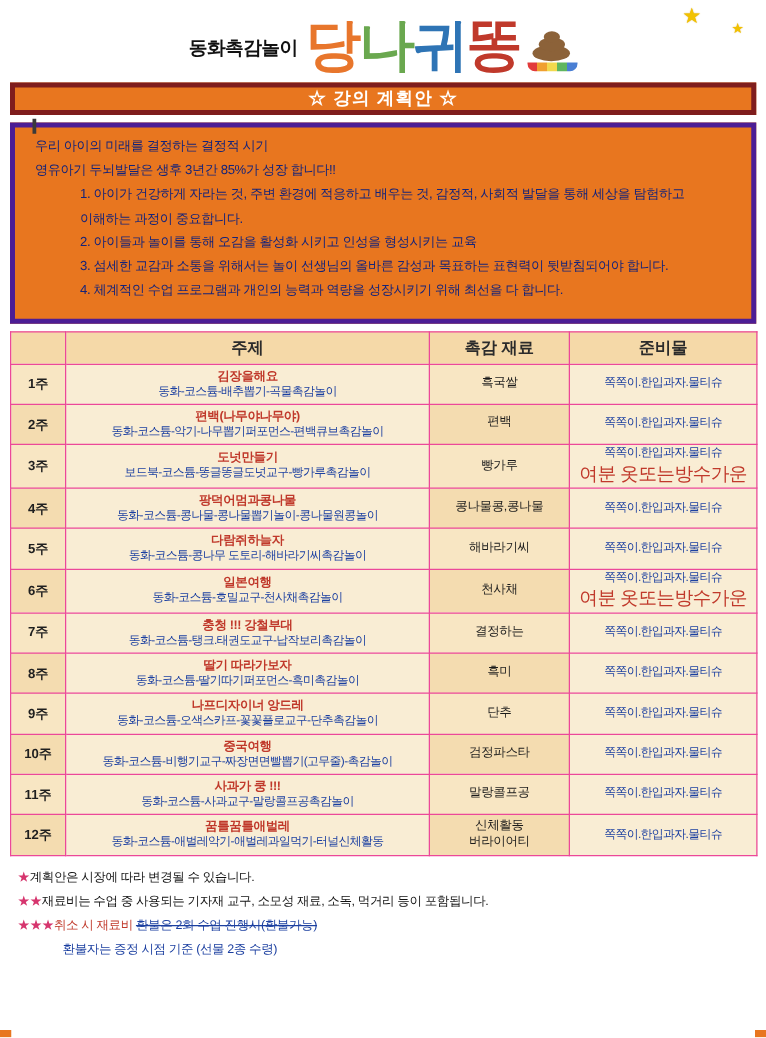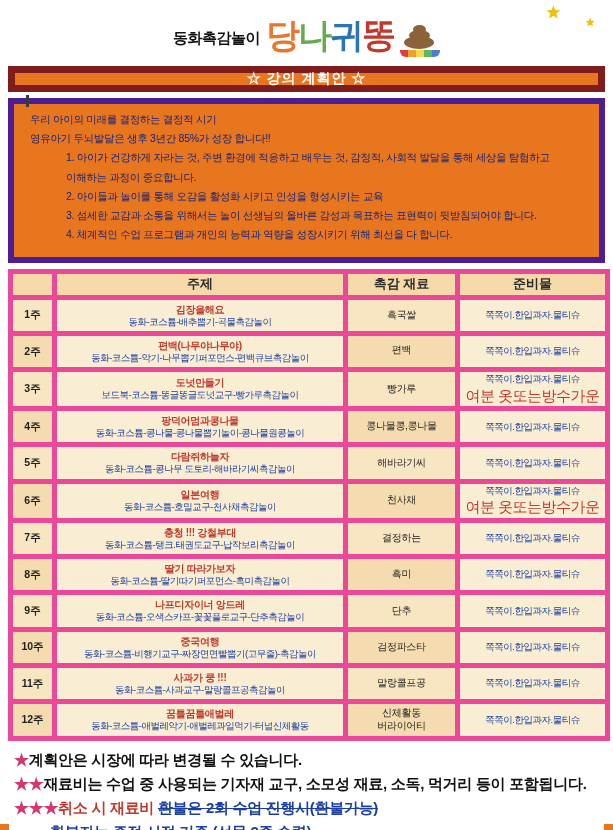--- a/index.html
+++ b/index.html
@@ -26,21 +26,21 @@
     gap: 6px;
   }
   .masthead-sub {
     font-size: 15px;
     font-weight: bold;
     color: #111111;
     letter-spacing: -0.5px;
     margin-top: 10px;
   }
   .masthead-main {
-    font-size: 34px;
+    font-size: 45px;
     font-weight: bold;
     letter-spacing: -2px;
     line-height: 1;
     margin-top: 4px;
   }
   .m1 { color: #e8762c; }
   .m2 { color: #6aa84f; }
   .m3 { color: #2e74b5; }
   .m4 { color: #c0392b; }
   .poop {
@@ -70,21 +70,21 @@
     text-shadow: 0 0 1px #d19a00;
   }
   .star-a { right: 52px; top: 2px; }
   .star-b { right: 18px; top: 16px; font-size: 11px; }
 
   
   .banner {
     margin: 0 8px;
     height: 26px;
     background: #e8761f;
-    border: 7px solid #7f1d1d;
+    border: 4px solid #7f1d1d;
     display: flex;
     align-items: center;
     justify-content: center;
   }
   .banner-text {
     color: #ffffff;
     font-size: 14px;
     font-weight: bold;
     letter-spacing: 1px;
   }
@@ -94,42 +94,42 @@
     left: 26px;
     top: 95px;
     width: 3px; height: 12px;
     background: #3a3a3a;
   }
 
   
   .intro {
     margin: 6px 8px 0 8px;
     background: #e8761f;
-    border: 6px solid #4c1d95;
+    border: 4px solid #4c1d95;
     padding: 8px 10px 10px 16px;
   }
   .intro p {
     margin: 0 0 4px 0;
     font-size: 10.5px;
     color: #1d2b63;
     line-height: 1.45;
     letter-spacing: -0.3px;
   }
   .intro p.blue   { color: #14237a; }
   .intro p.navy   { color: #14237a; margin-left: 36px; }
 
   
   table.plan {
     margin: 6px 8px 0 8px;
     width: 597px;
     border-collapse: collapse;
     table-layout: fixed;
   }
   table.plan th, table.plan td {
-    border: 5px solid #ec4899;
+    border: 1px solid #ec4899;
     text-align: center;
     vertical-align: middle;
   }
   table.plan thead th {
     background: #f5d9a8;
     height: 26px;
     font-size: 13px;
     font-weight: bold;
     color: #2b2b2b;
   }
@@ -184,24 +184,23 @@
   }
   tr.alt td.week { background: #f4dcb0; }
   tr.alt td.mat  { background: #f4dcb0; }
 
   
   .notes {
     margin: 10px 10px 0 14px;
   }
   .notes p {
     margin: 0 0 5px 0;
-    font-size: 15px;
+    font-size: 10px;
     color: #111111;
     letter-spacing: -0.3px;
-    font-weight: bold;
   }
   .notes .n1 { }
   .notes .n2 { }
   .notes .n3 { }
   .notes .n4 { margin-left: 36px; color: #1b3fa0; }
   .pink { color: #d6356e; }
   .blue { color: #1b3fa0; }
   .red  { color: #c0392b; }
   .strike { text-decoration: line-through; }
   .bottom-bars {

